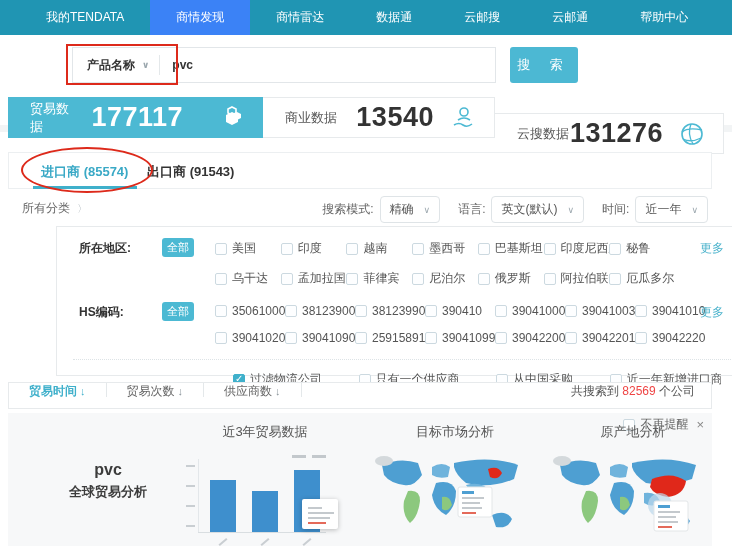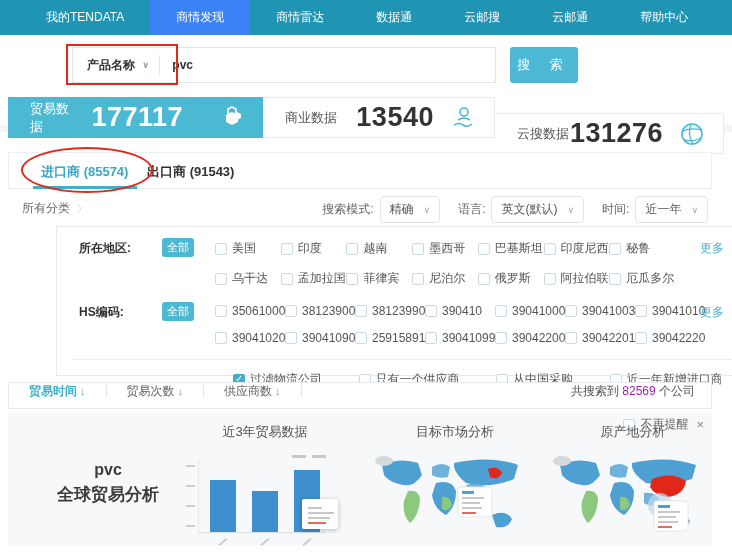--- a/index.html
+++ b/index.html
@@ -69,30 +69,30 @@
   .adv-row .cb-item { margin-right:38px; font-size:12px; }
 
   
   .sort-bar { position:absolute; left:8px; top:382px; width:704px; height:27px; background:#fff; border:1px solid #e7eaec; display:flex; align-items:flex-start; }
   .sort-item { font-size:12px; color:#666; padding:0 20px; cursor:pointer; }
   .sort-item.active { color:#3fb0cb; font-weight:bold; }
   .sort-arrow { font-size:11px; margin-left:3px; color:#8b959b; }
   .sort-item.active .sort-arrow { color:#3fb0cb; }
   .sort-sep { width:1px; height:14px; background:#e4e8ea; }
   .result-info { margin-left:auto; padding-right:16px; font-size:12px; color:#555; }
-  .result-info .num { color:#a21caf; }
+  .result-info .num { color:#ef4444; }
 
   
   .promo { position:absolute; left:8px; top:413px; width:704px; height:133px; background:#f7f8f9; }
   .dismiss { position:absolute; right:8px; top:3px; display:flex; align-items:center; font-size:12px; color:#666; }
   .dismiss .cb { margin-right:5px; }
   .dismiss-x { margin-left:8px; font-size:13px; color:#888; cursor:pointer; }
   .promo-title-block { position:absolute; left:30px; top:48px; width:140px; text-align:center; color:#3c3c3c; }
   .promo-product { font-size:16px; font-weight:bold; }
-  .promo-subtitle { font-size:17px; font-weight:bold; margin-top:4px; }
+  .promo-subtitle { font-size:13px; font-weight:bold; margin-top:4px; }
   .thumb { position:absolute; top:10px; width:170px; }
   .thumb-title { text-align:center; font-size:13px; color:#555; }
   .thumb-1 { left:172px; }
   .thumb-2 { left:362px; }
   .thumb-3 { left:540px; }
 
   
   .mini-chart { position:relative; width:160px; height:92px; margin-top:14px; }
   .axis-y { position:absolute; left:18px; top:4px; bottom:14px; width:1px; background:#e3e7ea; }
   .axis-x { position:absolute; left:18px; right:14px; bottom:14px; height:1px; background:#d9dee1; }

